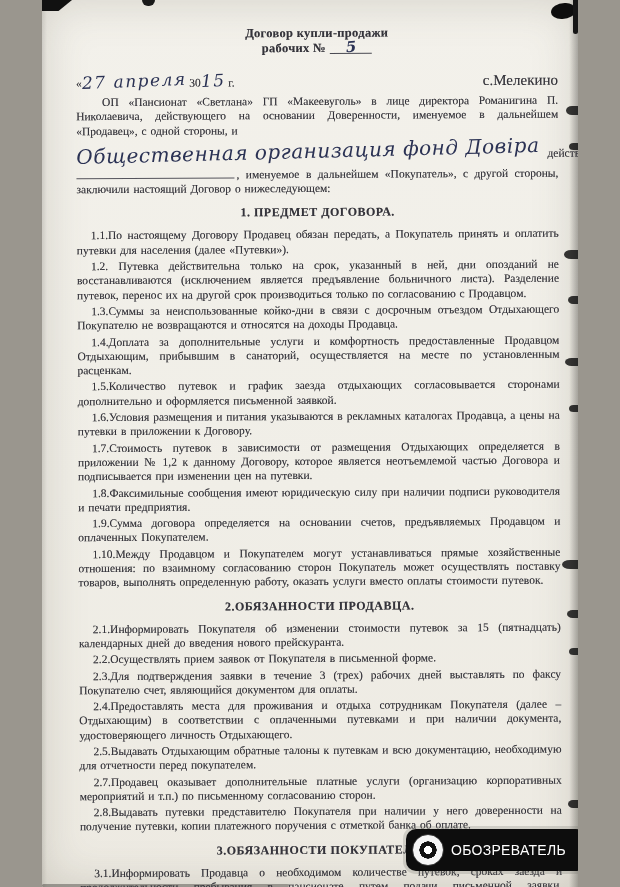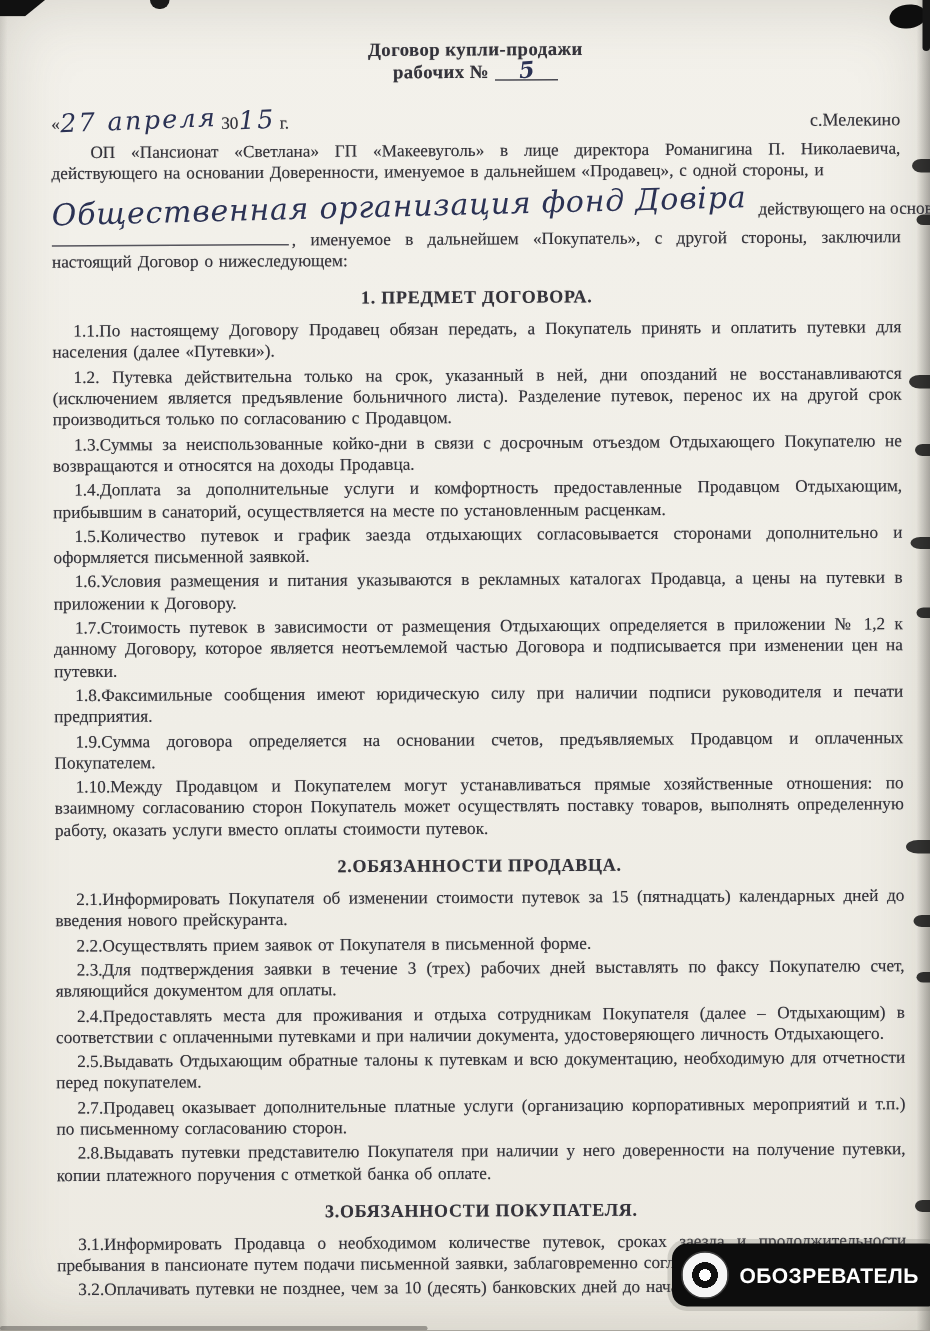--- a/index.html
+++ b/index.html
@@ -1,18 +1,18 @@
 <!DOCTYPE html>
 <html><head>
 <meta charset="utf-8">
 <style>
   html,body{margin:0;padding:0;background:#9a968e;}
   .page{
     position:relative;
-    width:620px;height:887px;
+    width:536px;height:887px;
     margin:0 auto;
     background:linear-gradient(180deg,#f3f1eb 0%,#f0eee7 55%,#edeae2 100%);
     overflow:hidden;
     font-family:"Liberation Serif","DejaVu Serif",serif;
     color:#34333b;
     box-shadow:inset 0 0 46px rgba(92,86,70,0.22);
   }
   .doc{
     position:absolute;left:0;top:0;width:100%;
     padding:26px 18px 0 36px;
@@ -28,21 +28,21 @@
   }
   .hand{
     font-family:"DejaVu Serif",serif;font-style:italic;color:#2b3254;text-shadow:none;
   }
   .hand-num{font-size:15px;display:inline-block;transform:rotate(-4deg);}
   .hand-date{font-size:17px;letter-spacing:1.5px;display:inline-block;transform:rotate(-2deg);}
   .date-line{
     display:flex;justify-content:space-between;align-items:baseline;
     margin:14px 0 4px 0;font-size:11.5px;
   }
-  .place{font-size:12px;}
+  .place{font-size:15px;}
   .para{
     margin:0 0 2px 0;font-size:11.5px;line-height:14.3px;
     text-align:justify;word-spacing:1px;text-indent:14px;
   }
   .intro{text-indent:26px;}
   .no-indent{text-indent:0;}
   .hand-line{
     display:flex;align-items:baseline;justify-content:space-between;
     height:26px;margin:1px 0 2px 0;
   }
@@ -89,21 +89,21 @@
     display:flex;align-items:center;padding-left:6px;box-sizing:border-box;
     box-shadow:0 0 0 3px rgba(120,118,112,0.25);
   }
   .wm-logo{
     width:30px;height:30px;border-radius:50%;flex:0 0 30px;
     background:radial-gradient(circle,#ffffff 0 18%,#101010 19% 40%,#f5f5f5 41% 72%,#101010 73% 100%);
     border:1px solid #3a3a3a;
   }
   .wm-text{
     color:#fff;font-family:"Liberation Sans","DejaVu Sans",sans-serif;
-    font-weight:bold;font-size:14px;letter-spacing:.3px;margin-left:7px;white-space:nowrap;
+    font-weight:normal;font-size:14px;letter-spacing:.3px;margin-left:7px;white-space:nowrap;
   }
 </style>
 </head>
 <body>
 
 <div class="page">
 
   <div class="edge-strip"></div>
   <div class="edge-strip-left"></div>
   <div class="art art-tl"></div>

